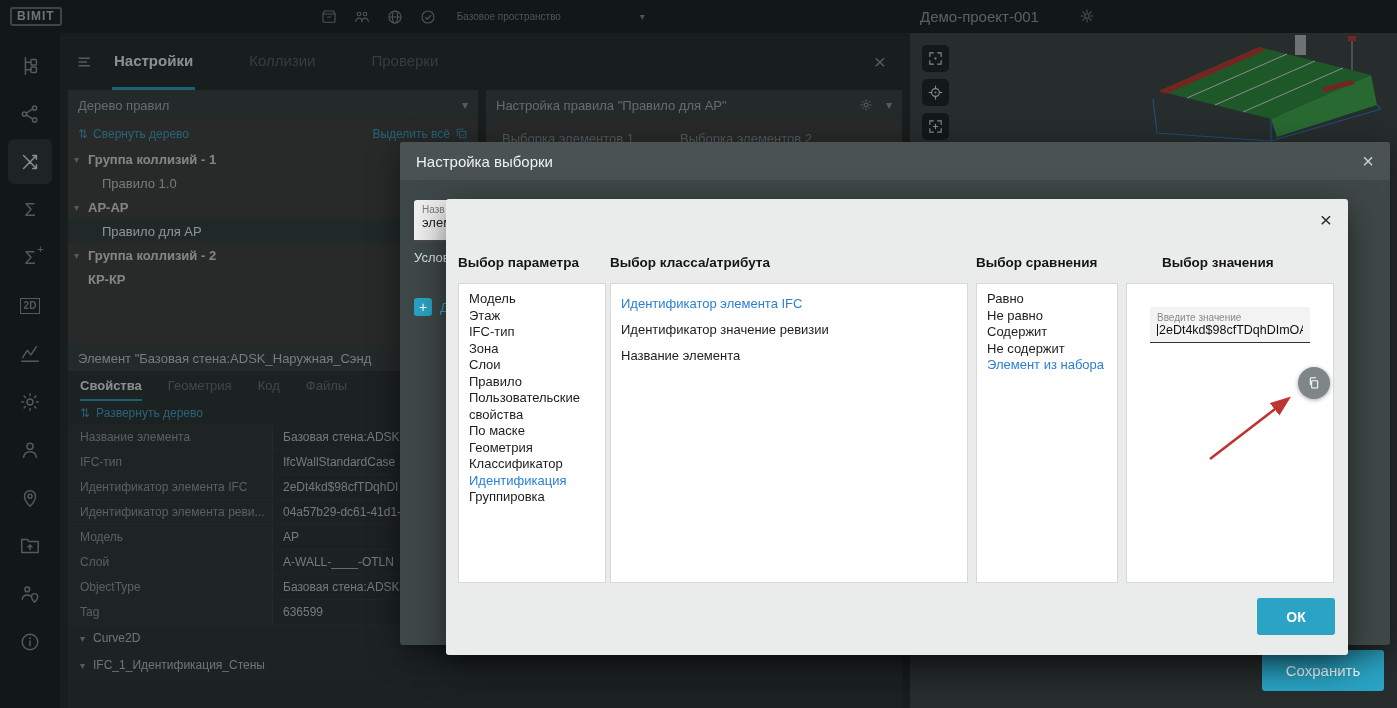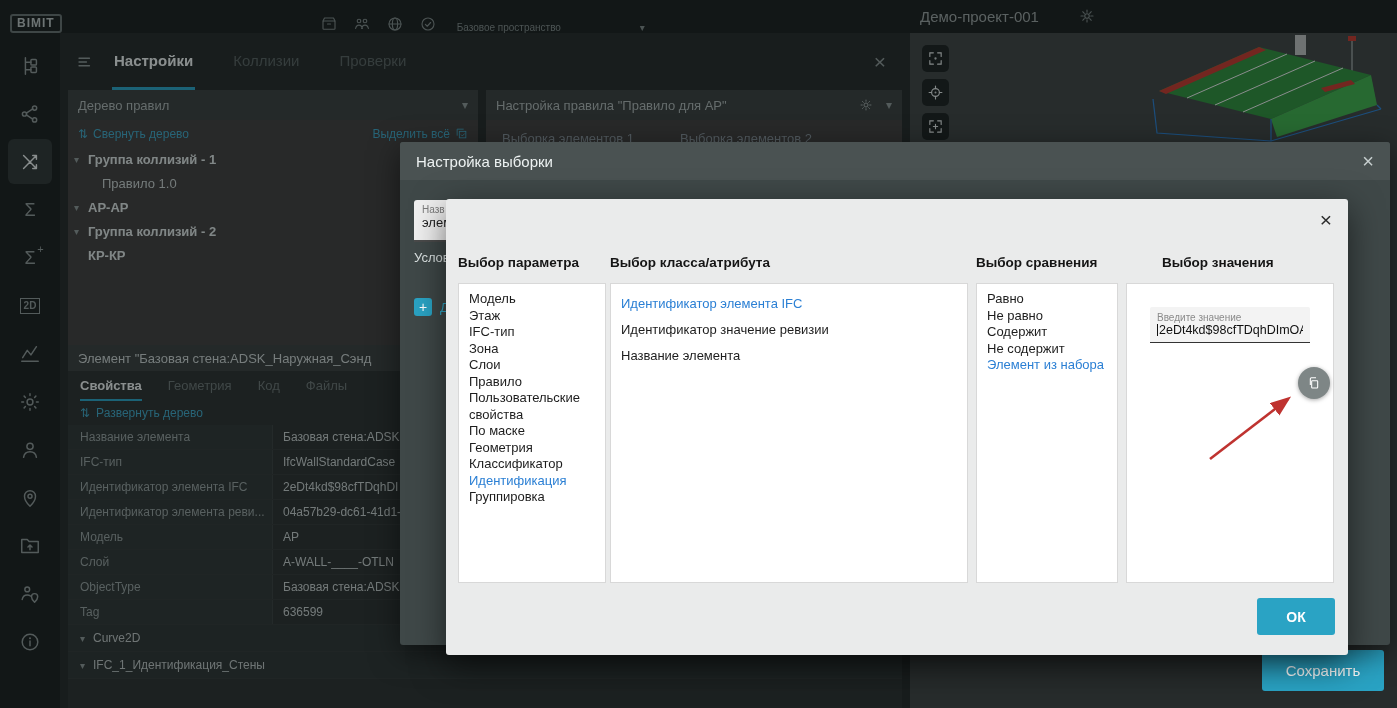--- a/index.html
+++ b/index.html
@@ -1,21 +1,21 @@
 <!DOCTYPE html>
 <html><head>
 <meta charset="utf-8">
 <style>
   *{margin:0;padding:0;box-sizing:border-box}
   html,body{width:1397px;height:708px;overflow:hidden}
   body{font-family:"Liberation Sans","DejaVu Sans",sans-serif;background:#141919;color:#c4cccc}
   .app{position:relative;width:1397px;height:708px;background:#141919;overflow:hidden}
 
   
-  .topbar{position:absolute;left:0;top:0;width:1397px;height:33px;background:#1b2121;display:flex;align-items:flex-end;z-index:10}
+  .topbar{position:absolute;left:0;top:0;width:1397px;height:33px;background:#1b2121;display:flex;align-items:center;z-index:10}
   .logo{margin-left:10px;border:2px solid #677272;color:#b7c1c1;font-weight:700;font-size:12px;letter-spacing:1px;padding:0 5px;border-radius:3px;line-height:15px}
   .tb-icons{display:flex;gap:15px;margin-left:258px;align-items:center}
   .tbi{width:18px;height:18px;color:#7d8989;display:inline-flex}
   .tbi svg{width:18px;height:18px;stroke:currentColor;fill:none;stroke-width:1.5;stroke-linecap:round;stroke-linejoin:round}
   .space-select{margin-left:20px;width:188px;display:flex;align-items:center;justify-content:space-between;color:#7d8989;font-size:10px;cursor:pointer}
   .project{position:absolute;left:920px;top:0;height:33px;display:flex;align-items:center;font-size:15px;color:#97a1a1}
   .top-gear{position:absolute;left:1078px;top:7px}
 
   
   .sidebar{position:absolute;left:0;top:33px;width:60px;height:675px;background:#1b2121;display:flex;flex-direction:column;align-items:center;padding-top:10px;gap:3px;z-index:10}
@@ -25,21 +25,21 @@
   .sigma{font-size:18px;line-height:1}
   .sigma-plus{position:relative;font-size:18px;line-height:1}
   .sigma-plus .sp{position:absolute;right:-8px;top:-5px;font-size:11px}
   .badge2d{border:1.6px solid currentColor;border-radius:0;font-size:10px;font-weight:700;padding:2px 3px;line-height:1}
 
   
   .workpanel{position:absolute;left:60px;top:33px;width:850px;height:675px;background:#252c2c}
   .panel-tabs{height:57px;display:flex;align-items:center;padding:0 24px 0 16px}
   .burger{width:18px;height:18px;color:#8b9696;margin-right:18px}
   .burger svg{width:18px;height:18px;stroke:currentColor;fill:none;stroke-width:1.7;stroke-linecap:round}
-  .ptabs{display:flex;gap:36px;height:100%}
+  .ptabs{display:flex;gap:52px;height:100%}
   .ptab{height:100%;display:flex;align-items:center;font-size:15px;color:#576262;border-bottom:3px solid transparent;padding:0 2px;cursor:pointer}
   .ptab.active{color:#e9efef;font-weight:700;border-bottom-color:#2aa3c4}
   .panel-close{margin-left:auto;color:#8b9696;font-size:21px;line-height:1;cursor:pointer}
 
   .subpanels{display:flex;gap:8px;padding:0 8px;height:255px}
   .subpanel{background:#404040;display:flex;flex-direction:column;overflow:hidden}
   .subpanel.rules{width:410px;flex:none}
   .subpanel.config{flex:1}
   .sp-header{height:30px;background:#3a4141;display:flex;align-items:center;padding:0 10px;font-size:13px;color:#a9b3b3;flex:none}
   .sp-header .chev{margin-left:auto;color:#8b9696;font-size:12px}
@@ -276,20 +276,23 @@
             <span class="chev">▾</span>
             <span>Группа коллизий - 1</span>
           </div>
         <div class="tree-node lvl1">
             <span>Правило 1.0</span>
           </div>
         <div class="tree-node bold">
             <span class="chev">▾</span>
             <span>АР-АР</span>
           </div>
+        <div class="tree-node lvl1 selected">
+            <span>Правило для АР</span>
+          </div>
         <div class="tree-node bold">
             <span class="chev">▾</span>
             <span>Группа коллизий - 2</span>
           </div>
         <div class="tree-node bold">
             <span class="chev"></span>
             <span>КР-КР</span>
           </div>
       </section>
 

